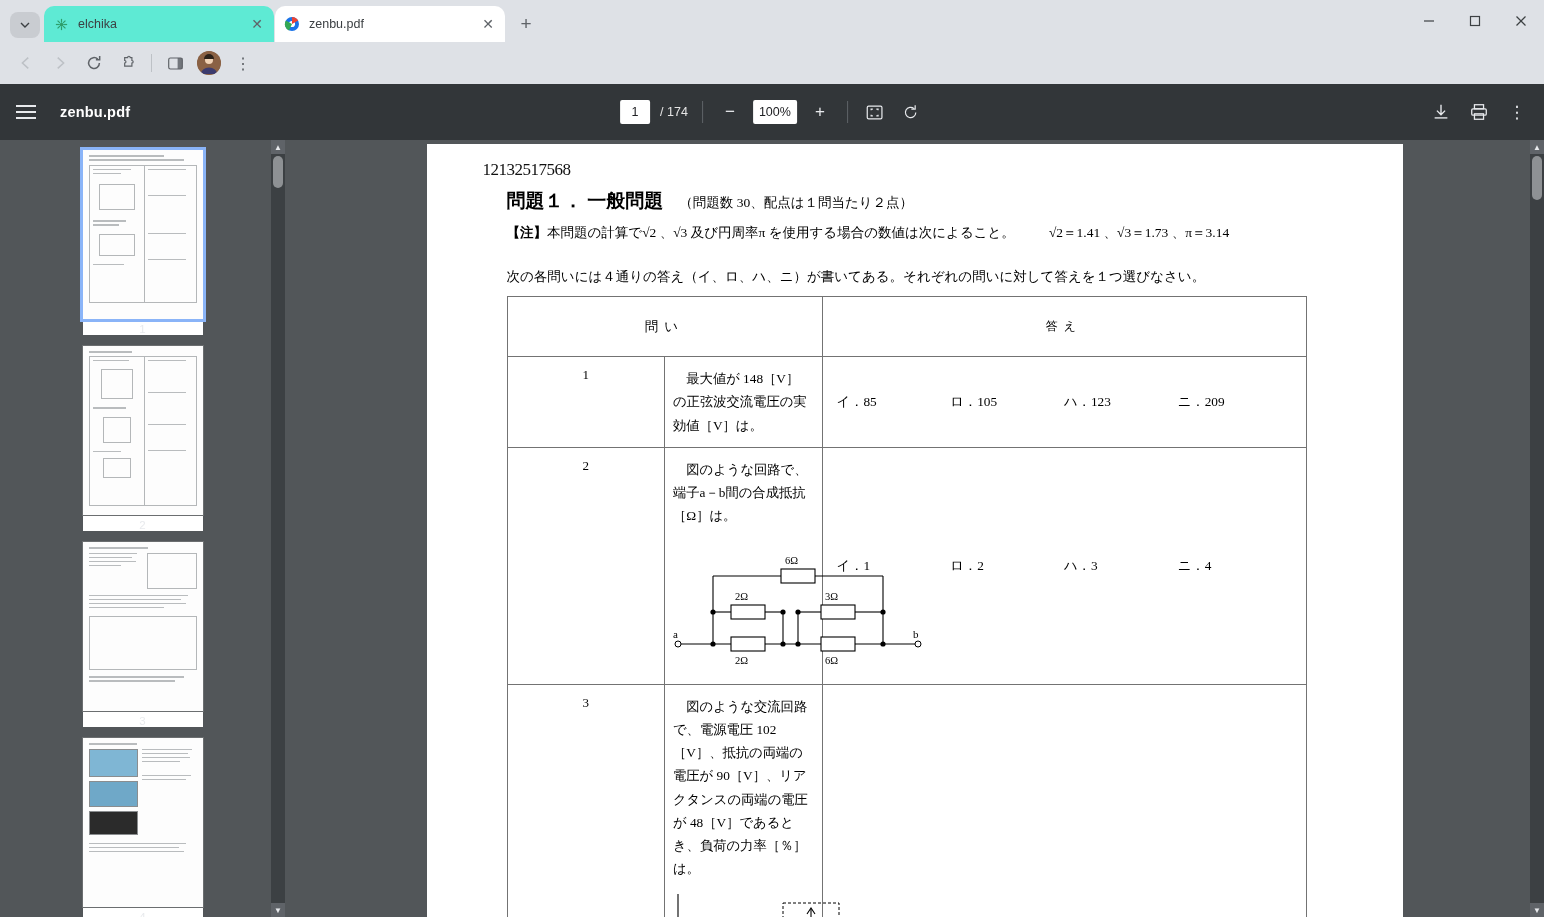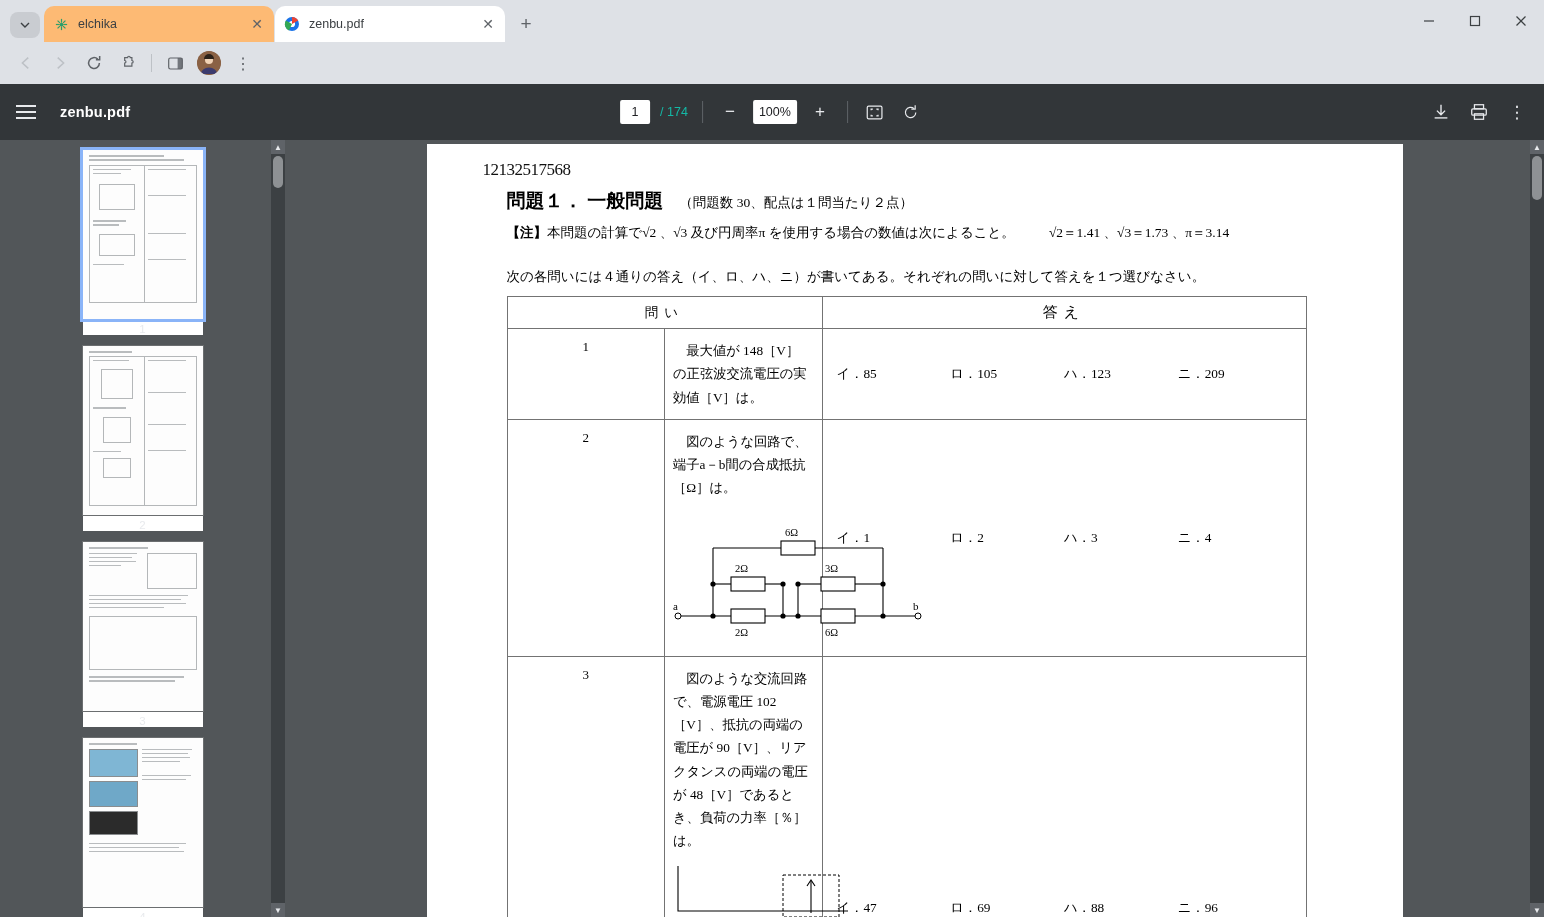--- a/index.html
+++ b/index.html
@@ -17,21 +17,21 @@
   .tabgroup-chip {
     width:30px; height:26px; background:#c9ccd1; border-radius:8px;
     display:flex; align-items:center; justify-content:center; margin:0 4px 4px 4px;
   }
   .tabgroup-chip svg { display:block; }
   .tab {
     height:36px; width:230px; border-radius:10px 10px 0 0;
     display:flex; align-items:center; padding:0 8px; margin-right:1px;
     font-size:12.5px; color:#3c4043; position:relative;
   }
-  .tab.inactive { background:#fdba74; }
+  .tab.inactive { background:#5eead4; }
   .tab.active { background:#ffffff; }
   .tab .favicon { width:18px; height:18px; margin-right:8px; flex:0 0 18px; display:flex; align-items:center; justify-content:center;}
   .tab .tab-title { flex:1; white-space:nowrap; overflow:hidden; text-overflow:ellipsis; }
   .tab .tab-close { width:18px; height:18px; display:flex; align-items:center; justify-content:center; color:#5f6368; font-size:14px; }
   .newtab { width:28px; height:28px; margin-left:6px; margin-bottom:4px; display:flex; align-items:center; justify-content:center; color:#5f6368; font-size:19px; border-radius:50%; }
   .winbtns { position:absolute; right:0; top:0; height:42px; display:flex; }
   .winbtn { width:46px; height:42px; display:flex; align-items:center; justify-content:center; color:#3c4043; }
   .toolbar { height:42px; display:flex; align-items:center; padding:0 10px; gap:2px; }
   .tb-icon { width:32px; height:32px; display:flex; align-items:center; justify-content:center; color:#5f6368; border-radius:50%; }
   .tb-icon.disabled { color:#bdc1c6; }
@@ -52,21 +52,21 @@
     padding:0 16px; position:relative;
   }
   .hamburger { width:28px; height:28px; display:flex; flex-direction:column; justify-content:center; gap:4px; }
   .hamburger span { display:block; height:2px; background:#e8eaed; width:20px; }
   .pdf-name { font-size:14.5px; margin-left:16px; font-weight:bold; letter-spacing:.2px; }
   .pdf-center { position:absolute; left:50%; transform:translateX(-50%); display:flex; align-items:center; gap:10px; font-size:13px; }
   .pagebox {
     width:30px; height:24px; background:#ffffff; color:#202124; border-radius:2px;
     display:flex; align-items:center; justify-content:center; font-size:12.5px;
   }
-  .pagetotal { color:#14b8a6; font-size:12.5px; }
+  .pagetotal { color:#e5e5e5; font-size:12.5px; }
   .vsep { width:1px; height:22px; background:#5f6368; margin:0 4px; }
   .zoombtn { width:26px; height:26px; display:flex; align-items:center; justify-content:center; font-size:17px; color:#e8eaed;}
   .zoomval { width:44px; height:24px; background:#ffffff; color:#202124; border-radius:2px; display:flex; align-items:center; justify-content:center; font-size:12.5px;}
   .pdf-right { position:absolute; right:14px; display:flex; align-items:center; gap:12px; }
   .pdf-body { display:flex; height:777px; }
   .thumbpane {
     width:285px; background:#525659; overflow:hidden; position:relative;
     padding-top:10px;
   }
   .thumb-list { display:flex; flex-direction:column; align-items:center; gap:11px; }
@@ -95,21 +95,21 @@
   .stamp { position:absolute; left:56px; top:16px; font-size:17px; letter-spacing:-0.5px; color:#111; }
   h1.qtitle { font-size:19px; margin:14px 0 0 0; font-weight:bold; display:flex; align-items:baseline; gap:16px;}
   h1.qtitle .sub { font-size:13.5px; font-weight:normal; }
   .note { font-size:13.5px; margin-top:10px; display:flex; align-items:baseline; flex-wrap:wrap;}
   .note b { font-weight:bold; }
   .note .vals { margin-left:34px; }
   .lead { font-size:13.5px; margin-top:26px; }
   table.qtable { border-collapse:collapse; width:800px; margin-top:10px; table-layout:fixed; }
   table.qtable td, table.qtable th { border:1px solid #737373; }
   .th-q { width:315px; text-align:center; font-size:13.5px; font-weight:normal; padding:6px 0; letter-spacing:6px;}
-  .th-a { text-align:center; font-size:15px; font-weight:normal; padding:6px 0; letter-spacing:6px;}
+  .th-a { text-align:center; font-size:12px; font-weight:normal; padding:21px 0; letter-spacing:6px;}
   .num-cell { width:30px; text-align:center; vertical-align:top; padding-top:10px; font-size:13px; }
   .q-cell { padding:10px 12px 10px 8px; font-size:13.3px; line-height:1.75; vertical-align:top; }
   .a-cell { padding:0 14px; font-size:13.3px; vertical-align:middle; }
   .choices { display:flex; }
   .choices span { width:120px; }
   .circuit { margin:26px auto 10px auto; width:250px; position:relative; height:110px; }
   svg.circ { display:block; }
   .ac-circuit { margin:8px auto 0 auto; width:180px; height:60px; position:relative;}
   [data-interactable="true"] { cursor:default; }
 </style>

